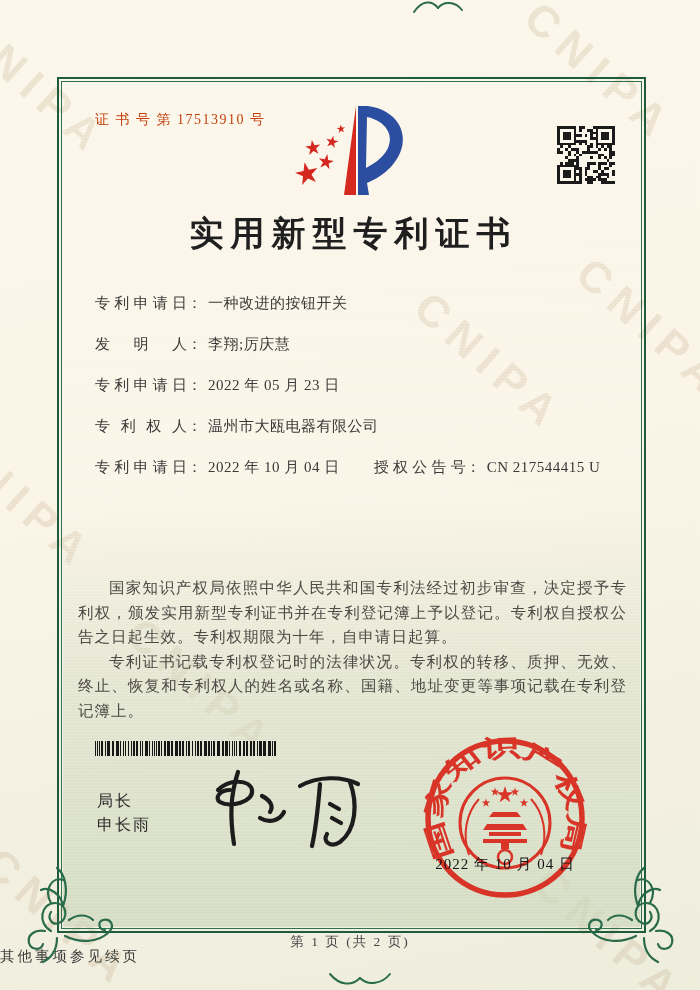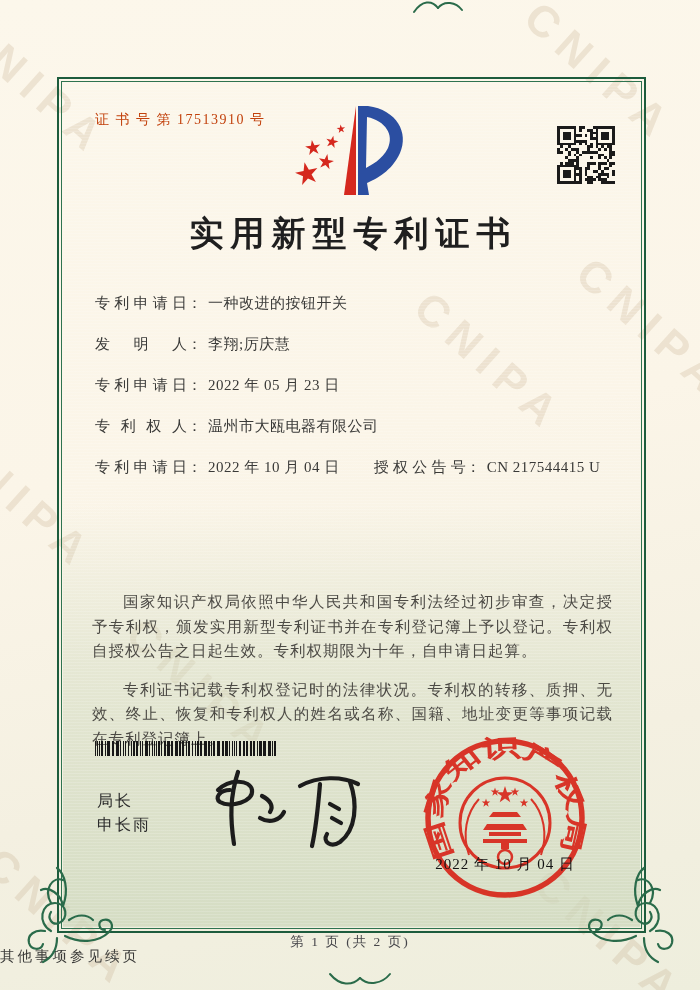--- a/index.html
+++ b/index.html
@@ -34,21 +34,21 @@
   .title{position:absolute;left:0;right:0;top:203px;z-index:4;margin:8px;text-align:center;
     font-size:34px;font-weight:700;letter-spacing:7px;text-indent:7px;color:#1f1f1f;}
   .fields{position:absolute;left:95px;top:295px;width:540px;z-index:4;font-size:15px;color:#3a3a38;}
   .frow{height:16px;line-height:16px;margin-bottom:25px;white-space:nowrap;}
   .flabel{display:inline-block;width:92px;text-align:justify;text-align-last:justify;vertical-align:top;}
   .fcolon{display:inline-block;margin-right:6px;}
   .fvalue{letter-spacing:0.5px;}
   .grant-gap{display:inline-block;width:34px;}
   .paras{position:absolute;left:78px;top:576px;width:549px;z-index:4;
     font-size:15.5px;line-height:24.5px;color:#4c4a45;letter-spacing:1px;text-align:justify;}
-  .paras p{margin:14px;text-indent:2em;}
+  .paras p{margin:0;text-indent:2em;}
   .barcode{position:absolute;left:95px;top:741px;width:196px;height:15px;z-index:4;font-size:0;white-space:nowrap;}
   .barcode i{display:inline-block;height:15px;background:#171717;vertical-align:top;}
   .officer{position:absolute;left:97px;top:791px;z-index:4;font-size:16px;color:#2b2b2b;letter-spacing:2px;}
   .officer .name{margin-top:3px;}
   .signature{position:absolute;left:200px;top:756px;z-index:5;}
   .seal{position:absolute;left:409px;top:733px;z-index:4;opacity:.93;}
   .seal-date{position:absolute;left:412px;top:855px;width:186px;z-index:5;text-align:center;
     font-size:15px;color:#141414;letter-spacing:1px;white-space:nowrap;}
   .pageinfo{position:absolute;left:0;right:0;top:897px;z-index:4;text-align:center;font-size:13.5px;color:#46464a;letter-spacing:2px;margin-top:36px;}
   .footnote{position:absolute;left:0;right:0;top:947px;z-index:2;text-align:left;font-size:14.5px;color:#3a3a38;letter-spacing:3px;}

